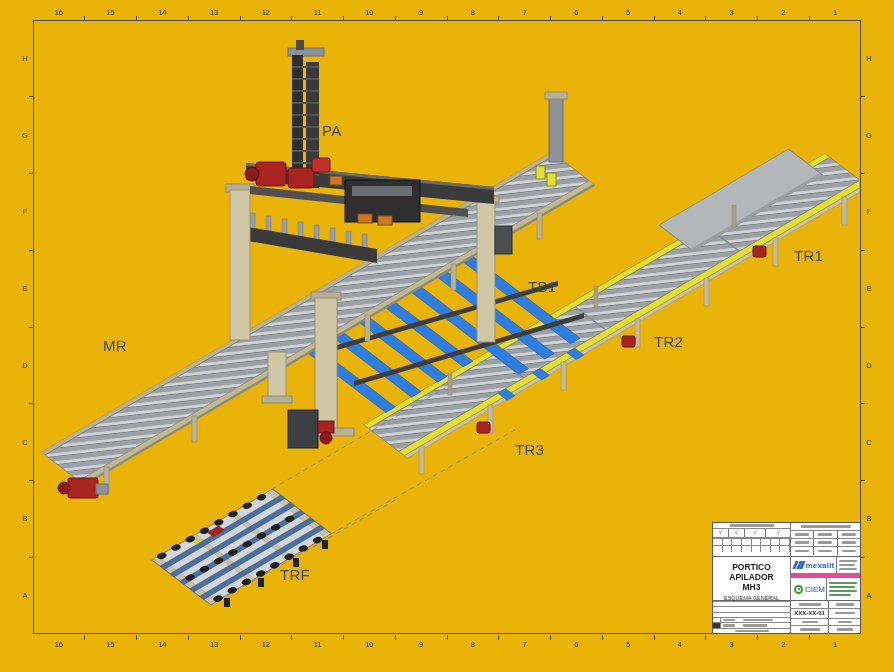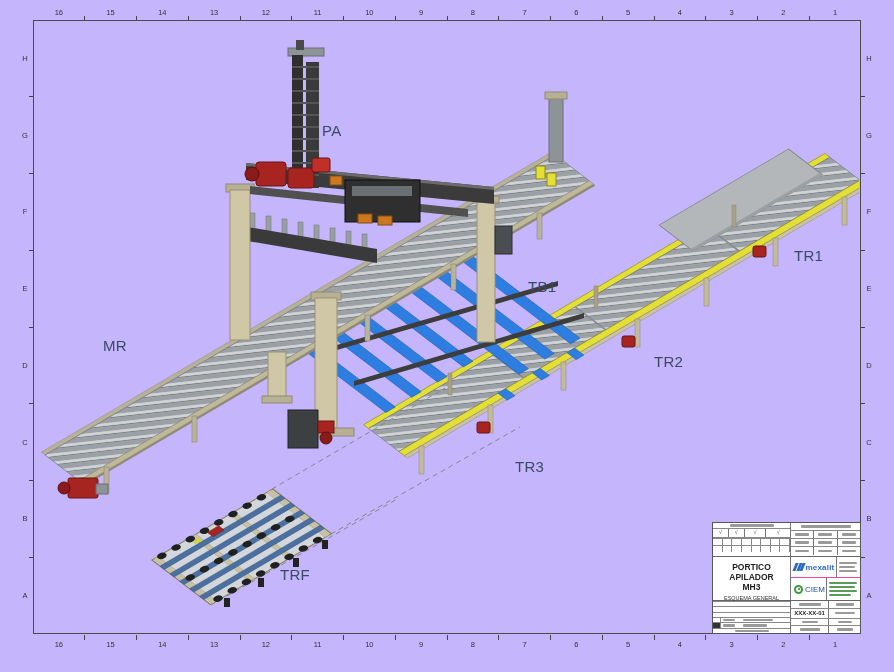--- a/index.html
+++ b/index.html
@@ -1,17 +1,17 @@
 <!DOCTYPE html>
 <html><head>
 <meta charset="utf-8">
 <style>
   * { box-sizing: border-box; margin: 0; padding: 0; }
   html,body { background:#fff; }
-  .stage { position:relative; width:894px; height:672px; background:#c4b5fd;
+  .stage { position:relative; width:894px; height:672px; background:#eab308;
            font-family:"Liberation Sans", sans-serif; overflow:hidden; }
   .abs { position:absolute; }
   
   .frame { position:absolute; left:33px; top:20px; width:828px; height:614px;
            border:1.5px solid #4a4a4a; }
   
   .ruler-h { position:absolute; left:33px; width:828px; height:16px; display:flex; }
   .ruler-h .rcell { flex:1; position:relative; display:flex; align-items:center;
                     justify-content:center; font-size:7.5px; color:#333; }
   .ruler-top { top:4px; }
@@ -327,22 +327,22 @@
           <rect x="322" y="540" width="6" height="9"></rect>
       </g>
 
     </g>
   </svg>
 
   <div class="mlabel" style="left:322px;top:122px">PA</div>
   <div class="mlabel" style="left:794px;top:247px">TR1</div>
   <div class="mlabel" style="left:528px;top:278px">TB1</div>
   <div class="mlabel" style="left:103px;top:337px">MR</div>
-  <div class="mlabel" style="left:654px;top:353px">TR2</div>
-  <div class="mlabel" style="left:515px;top:458px">TR3</div>
+  <div class="mlabel" style="left:654px;top:333px">TR2</div>
+  <div class="mlabel" style="left:515px;top:441px">TR3</div>
   <div class="mlabel" style="left:280px;top:566px">TRF</div>
 
   <div class="tblock">
 
     <div class="tb-row" style="height:34px">
       <div class="cellb" style="width:78px">
         <div style="height:6px;display:flex;align-items:center;justify-content:center;border-bottom:1px solid #888">
           <i class="sm" style="width:44px"></i>
         </div>
         <div style="height:9px;display:flex;border-bottom:1px solid #888;font-size:5.5px;color:#555">
@@ -412,21 +412,21 @@
       </div>
     </div>
 
     <div class="tb-row" style="height:44px">
       <div class="cellb" style="width:78px;padding-top:5px">
         <div class="title-main">PORTICO APILADOR</div>
         <div class="title-main">MH3</div>
         <div class="title-sub">ESQUEMA GENERAL</div>
       </div>
       <div style="flex:1">
-        <div style="height:21px;border-bottom:1px solid #ec4899;display:flex;align-items:center">
+        <div style="height:21px;border-bottom:5px solid #ec4899;display:flex;align-items:center">
           <div class="logo-mex">
             <span class="mex-bars">
                 <i></i>
                 <i></i>
                 <i></i>
               </span>
             <span class="mex-word">mexalit</span>
           </div>
           <div style="margin-left:auto;padding-right:2px;border-left:1px solid #777;height:100%;width:24px;display:flex;flex-direction:column;justify-content:center;gap:1.5px;padding-left:2px">
             <i class="sm" style="width:18px"></i>

